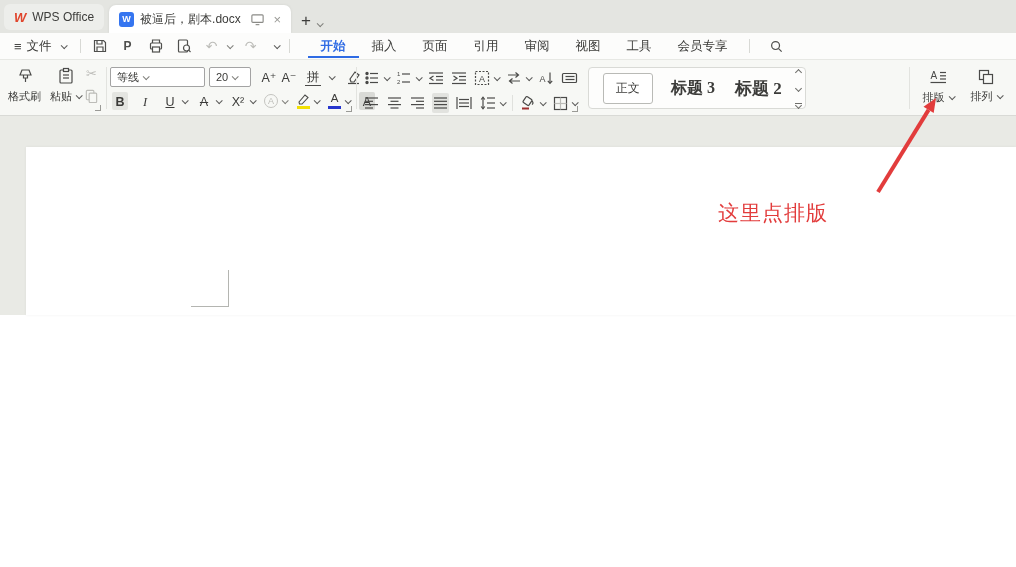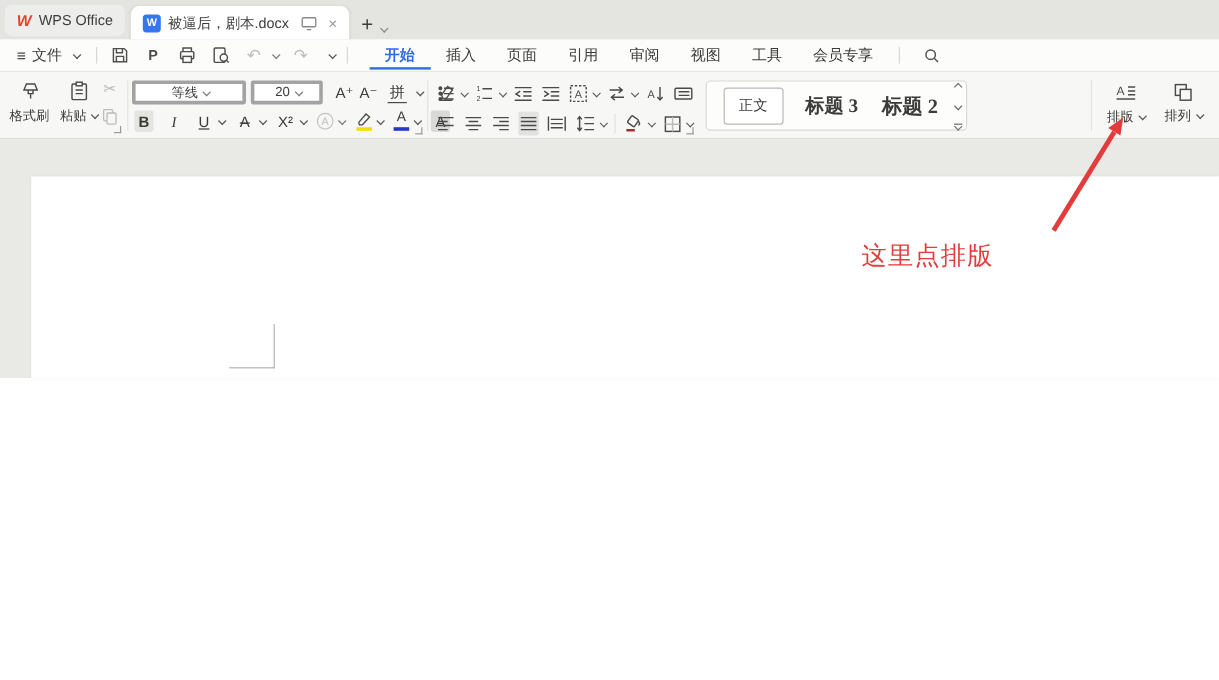--- a/index.html
+++ b/index.html
@@ -52,22 +52,22 @@
   .rgrp { position:absolute; top:0; height:100%; }
   .rdiv { position:absolute; top:7px; width:1px; height:42px; background:#e2e3df; }
   .launcher { position:absolute; width:6px; height:6px; border-right:1px solid #9a9a96;
               border-bottom:1px solid #9a9a96; }
   .gray { color:#bcbcb8; }
   .lbl { font-size:11px; color:#3b3b39; display:flex; align-items:center; }
 
   
   .clip-col { position:absolute; top:6px; display:flex; flex-direction:column; align-items:center; gap:3px; }
   
-  .selbox { background:#fff; border:3px solid #a3a3a3; border-radius:2px; height:20px;
-            display:flex; align-items:center; padding:0 4px 0 6px; font-size:11px; justify-content:center; }
+  .selbox { background:#fff; border:1px solid #a3a3a3; border-radius:2px; height:20px;
+            display:flex; align-items:center; padding:0 4px 0 6px; font-size:11px; justify-content:flex-start; }
   .fontrow { position:absolute; left:0; display:flex; align-items:center; }
   .glyphbtn { font-size:12.5px; color:#3b3b39; display:flex; align-items:flex-end; justify-content:center;
               min-width:16px; height:18px; line-height:1.2; }
   .boxed { background:#e4e5e1; border-radius:2px; padding:0 3px; }
   .u-line { text-decoration:underline; }
   .strike { text-decoration:line-through; }
   .colorbar { display:flex; flex-direction:column; align-items:center; line-height:1; }
   .colorbar .bar { width:13px; height:3px; margin-top:1px; }
   .circleA { border:1px solid #c4c4c0; border-radius:50%; width:14px; height:14px; font-size:9px;
              display:flex; align-items:center; justify-content:center; }
@@ -223,21 +223,21 @@
     </div>
 
     <span class="rdiv" style="left:106px;"></span>
 
     <div class="rgrp" style="left:110px;width:245px;">
       <div class="fontrow" style="top:7px;gap:4px;">
         <div class="selbox" style="width:95px;">
           <span>等线</span>
           <span class="chv lite"></span>
         </div>
-        <div class="selbox" style="width:60px;">
+        <div class="selbox" style="width:42px;">
           <span>20</span>
           <span class="chv lite"></span>
         </div>
         <span class="glyphbtn" style="margin-left:6px;">A⁺</span>
         <span class="glyphbtn">A⁻</span>
         <span class="glyphbtn" style="margin-left:4px;border-bottom:1.4px solid #4a4a48;">拼</span>
         <span class="chv"></span>
         <svg width="17" height="17" viewBox="0 0 17 17" fill="none" stroke="#4a4a48" stroke-width="1.2" style="margin-left:7px;">
           <path d="M5 10 L10 3 l4 3 -5 7 h-3 z"></path>
             <line x1="3" y1="14.5" x2="14" y2="14.5"></line>

